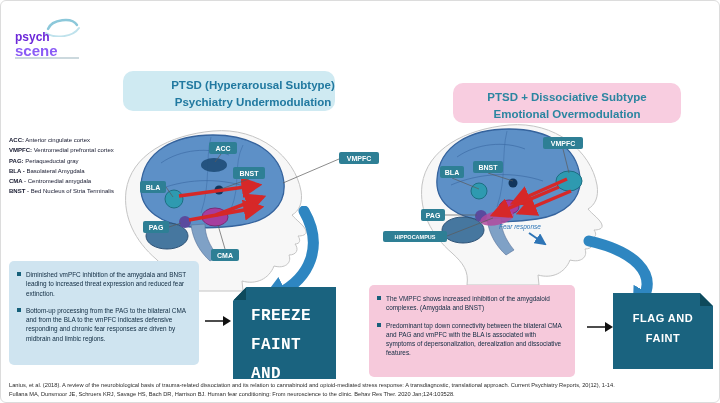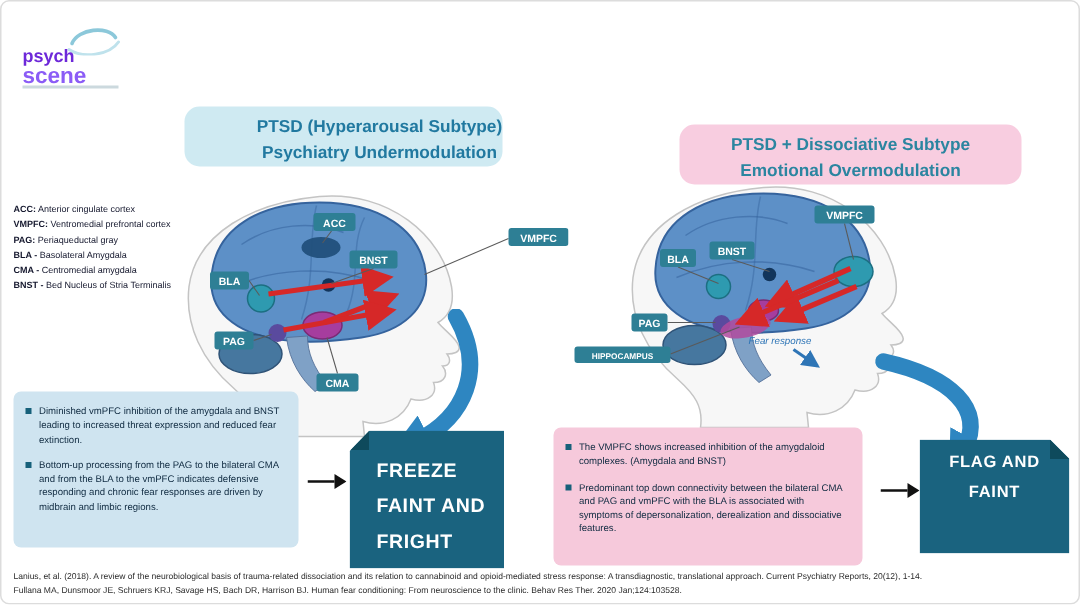--- a/index.html
+++ b/index.html
@@ -30,23 +30,23 @@
   
   .bullets{position:absolute;border-radius:5px;padding:9px 8px;font-size:6.4px;color:#0f2a40;
            line-height:1.45;box-sizing:border-box;}
   .bullets-left{left:8px;top:260px;width:190px;height:104px;background:#cfe4f0;}
   .bullets-right{left:368px;top:284px;width:206px;height:92px;background:#f6c9db;}
   .bullet{display:flex;gap:5px;margin-bottom:8px;}
   .sq{flex:0 0 auto;width:4px;height:4px;background:#16607a;margin-top:2px;}
 
   
   .outcome{position:absolute;background:#1a637f;color:#ffffff;font-weight:bold;box-sizing:border-box;}
-  .outcome-left{left:232px;top:286px;width:103px;height:92px;padding:15px 0 0 18px;font-size:13px;
-                line-height:1.8;letter-spacing:.4px;clip-path:polygon(0 15%,13% 0,100% 0,100% 100%,0 100%);}
-  .outcome-right{left:612px;top:292px;width:100px;height:76px;padding-top:6px;text-align:center;
+  .outcome-left{left:232px;top:286px;width:103px;height:92px;padding:15px 0 0 18px;font-size:16px;
+                line-height:1.8;letter-spacing:.4px;clip-path:polygon(0 15%,13% 0,100% 0,100% 100%,0 100%);font-family:Liberation Mono, monospace;}
+  .outcome-right{left:612px;top:292px;width:100px;height:76px;padding-top:16px;text-align:center;
                  font-size:11px;line-height:1.8;letter-spacing:.5px;
                  clip-path:polygon(0 0,87% 0,100% 17%,100% 100%,0 100%);}
   .fold-l{position:absolute;left:0;top:0;width:0;height:0;border-top:13px solid transparent;border-right:13px solid #0e4a5c;}
   .fold-r{position:absolute;right:0;top:0;width:0;height:0;border-top:13px solid transparent;border-left:13px solid #0e4a5c;}
 
   
   .cites{position:absolute;left:8px;top:380px;width:706px;font-size:5.7px;color:#2b2b2b;line-height:1.55;}
 
   .abs{position:absolute;}
   svg text{font-family:"Liberation Sans",sans-serif;}

